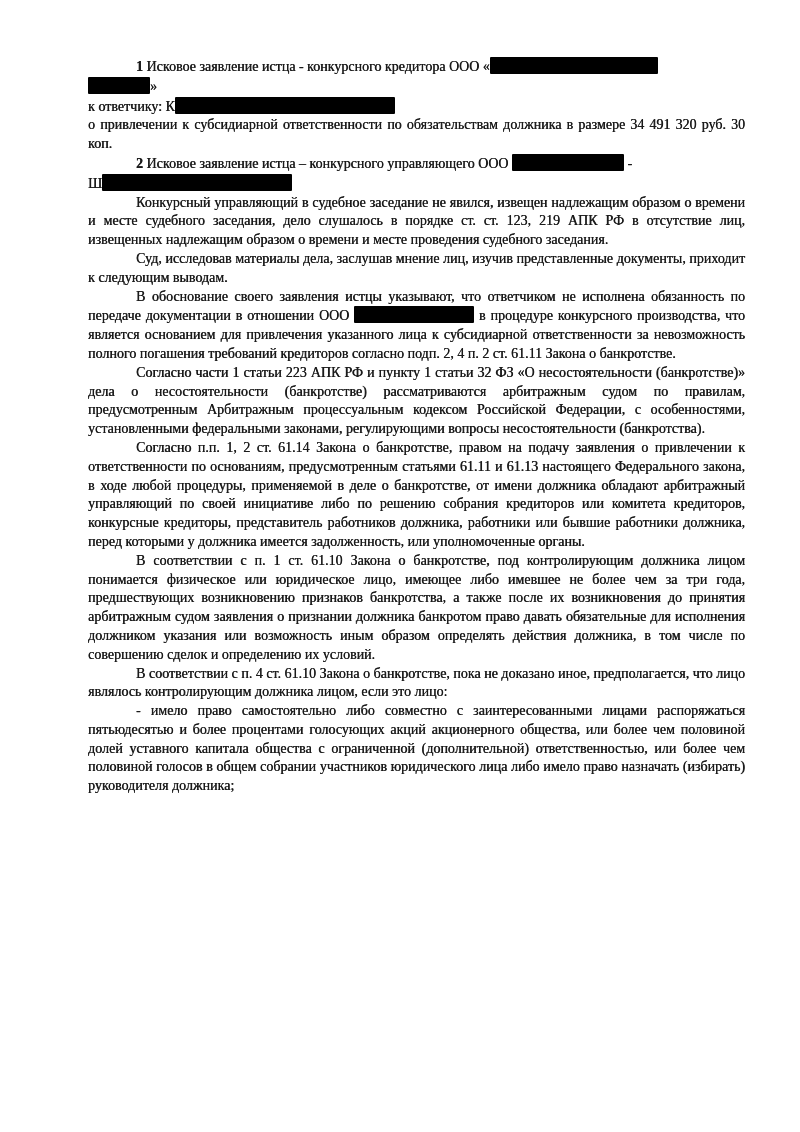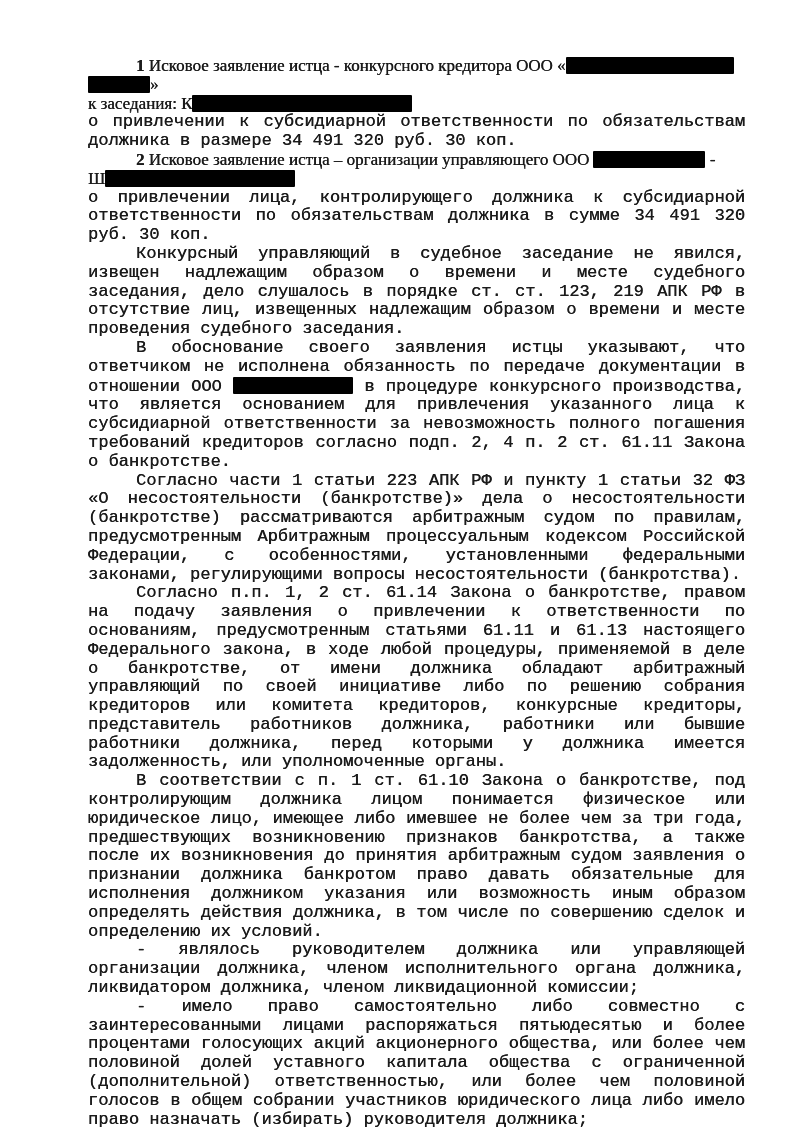--- a/index.html
+++ b/index.html
@@ -8,34 +8,33 @@
     background: #ffffff;
   }
   .page {
     position: relative;
     width: 800px;
     height: 1132px;
     box-sizing: border-box;
     background: #ffffff;
     padding: 57px 55px 0 88px;
     font-family: "Liberation Serif", "DejaVu Serif", serif;
-    font-size: 17px;
+    font-size: 14px;
     line-height: 18.8px;
     color: #1b1b1b;
     overflow: hidden;
   }
   .doc-body { width: 100%; }
   .claim-line {
     text-align: left;
     white-space: nowrap;
     overflow: hidden;
   }
   .para {
     text-align: justify;
-    font-family: Liberation Mono, monospace;
   }
   .indent { text-indent: 48px; }
   .run {
     text-shadow: 0.35px 0 0 currentColor; 
   }
   .bold { font-weight: bold; }
   .redact {
     display: inline-block;
     background: #000000;
     height: 17px;
@@ -43,26 +42,26 @@
     border-radius: 1px;
   }
 </style>
 </head>
 <body>
 
 <div class="page">
   <div class="doc-body">
       <div class="claim-line indent"><span class="run bold">1</span><span class="run"> Исковое заявление истца - конкурсного кредитора ООО «</span><span class="redact" style="width: 168px; background: rgb(0, 0, 0);"></span></div>
       <div class="claim-line"><span class="redact" style="width: 62px; background: rgb(0, 0, 0);"></span><span class="run">»</span></div>
-      <div class="claim-line"><span class="run">к заседания: К</span><span class="redact" style="width: 220px; background: rgb(0, 0, 0);"></span></div>
+      <div class="claim-line"><span class="run">к ответчику: К</span><span class="redact" style="width: 220px; background: rgb(0, 0, 0);"></span></div>
       <div class="para"><span class="run">о привлечении к субсидиарной ответственности по обязательствам должника в размере 34 491 320 руб. 30 коп.</span></div>
-      <div class="claim-line indent"><span class="run bold">2</span><span class="run"> Исковое заявление истца – организации управляющего ООО </span><span class="redact" style="width: 112px; background: rgb(0, 0, 0);"></span><span class="run"> -</span></div>
+      <div class="claim-line indent"><span class="run bold">2</span><span class="run"> Исковое заявление истца – конкурсного управляющего ООО </span><span class="redact" style="width: 112px; background: rgb(0, 0, 0);"></span><span class="run"> -</span></div>
       <div class="claim-line"><span class="run">Ш</span><span class="redact" style="width: 190px; background: rgb(0, 0, 0);"></span></div>
-      <div class="para"><span class="run">о привлечении лица, контролирующего должника к субсидиарной ответственности по обязательствам должника в сумме 34 491 320 руб. 30 коп.</span></div>
       <div class="para indent"><span class="run">Конкурсный управляющий в судебное заседание не явился, извещен надлежащим образом о времени и месте судебного заседания, дело слушалось в порядке ст. ст. 123, 219 АПК РФ в отсутствие лиц, извещенных надлежащим образом о времени и месте проведения судебного заседания.</span></div>
+      <div class="para indent"><span class="run">Суд, исследовав материалы дела, заслушав мнение лиц, изучив представленные документы, приходит к следующим выводам.</span></div>
       <div class="para indent"><span class="run">В обоснование своего заявления истцы указывают, что ответчиком не исполнена обязанность по передаче документации в отношении ООО </span><span class="redact" style="width: 120px; background: rgb(0, 0, 0);"></span><span class="run"> в процедуре конкурсного производства, что является основанием для привлечения указанного лица к субсидиарной ответственности за невозможность полного погашения требований кредиторов согласно подп. 2, 4 п. 2 ст. 61.11 Закона о банкротстве.</span></div>
       <div class="para indent"><span class="run">Согласно части 1 статьи 223 АПК РФ и пункту 1 статьи 32 ФЗ «О несостоятельности (банкротстве)» дела о несостоятельности (банкротстве) рассматриваются арбитражным судом по правилам, предусмотренным Арбитражным процессуальным кодексом Российской Федерации, с особенностями, установленными федеральными законами, регулирующими вопросы несостоятельности (банкротства).</span></div>
       <div class="para indent"><span class="run">Согласно п.п. 1, 2 ст. 61.14 Закона о банкротстве, правом на подачу заявления о привлечении к ответственности по основаниям, предусмотренным статьями 61.11 и 61.13 настоящего Федерального закона, в ходе любой процедуры, применяемой в деле о банкротстве, от имени должника обладают арбитражный управляющий по своей инициативе либо по решению собрания кредиторов или комитета кредиторов, конкурсные кредиторы, представитель работников должника, работники или бывшие работники должника, перед которыми у должника имеется задолженность, или уполномоченные органы.</span></div>
       <div class="para indent"><span class="run">В соответствии с п. 1 ст. 61.10 Закона о банкротстве, под контролирующим должника лицом понимается физическое или юридическое лицо, имеющее либо имевшее не более чем за три года, предшествующих возникновению признаков банкротства, а также после их возникновения до принятия арбитражным судом заявления о признании должника банкротом право давать обязательные для исполнения должником указания или возможность иным образом определять действия должника, в том числе по совершению сделок и определению их условий.</span></div>
-      <div class="para indent"><span class="run">- являлось руководителем должника или управляющей организации должника, членом исполнительного органа должника, ликвидатором должника, членом ликвидационной комиссии;</span></div>
+      <div class="para indent"><span class="run">В соответствии с п. 4 ст. 61.10 Закона о банкротстве, пока не доказано иное, предполагается, что лицо являлось контролирующим должника лицом, если это лицо:</span></div>
       <div class="para indent"><span class="run">- имело право самостоятельно либо совместно с заинтересованными лицами распоряжаться пятьюдесятью и более процентами голосующих акций акционерного общества, или более чем половиной долей уставного капитала общества с ограниченной (дополнительной) ответственностью, или более чем половиной голосов в общем собрании участников юридического лица либо имело право назначать (избирать) руководителя должника;</span></div>
     </div>
 </div>
 
 </body></html>

